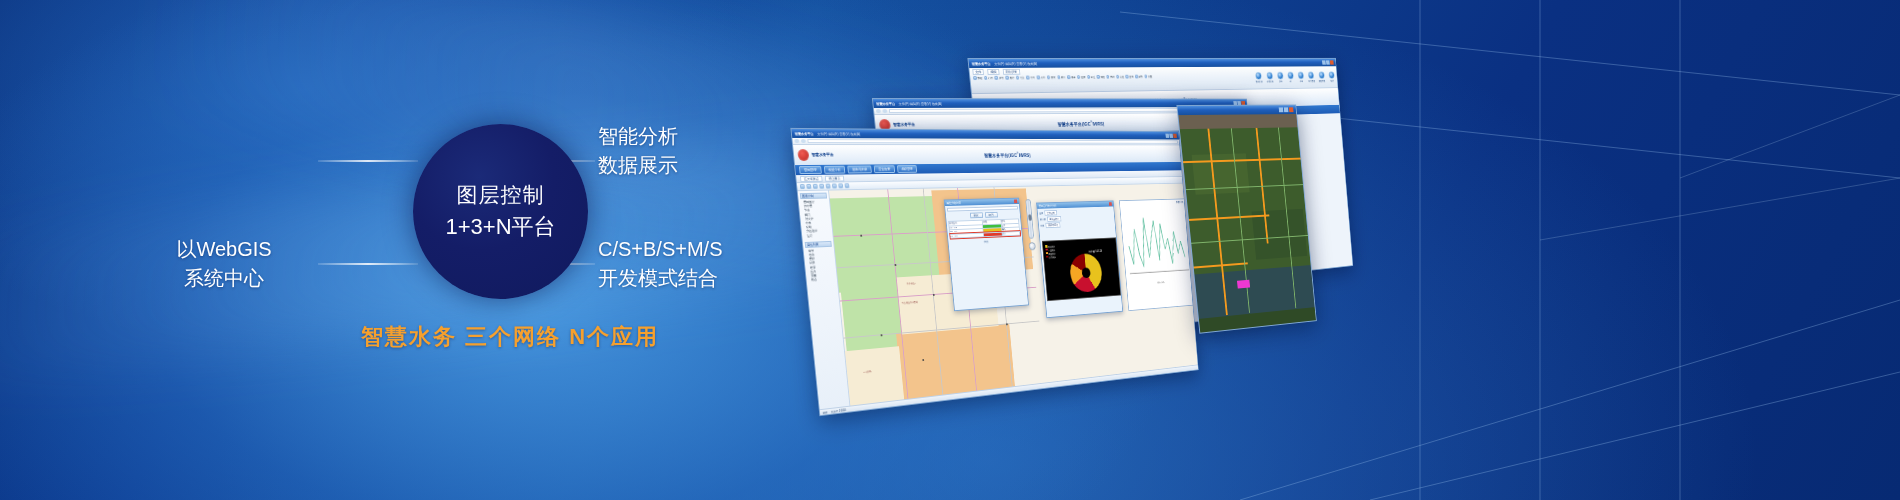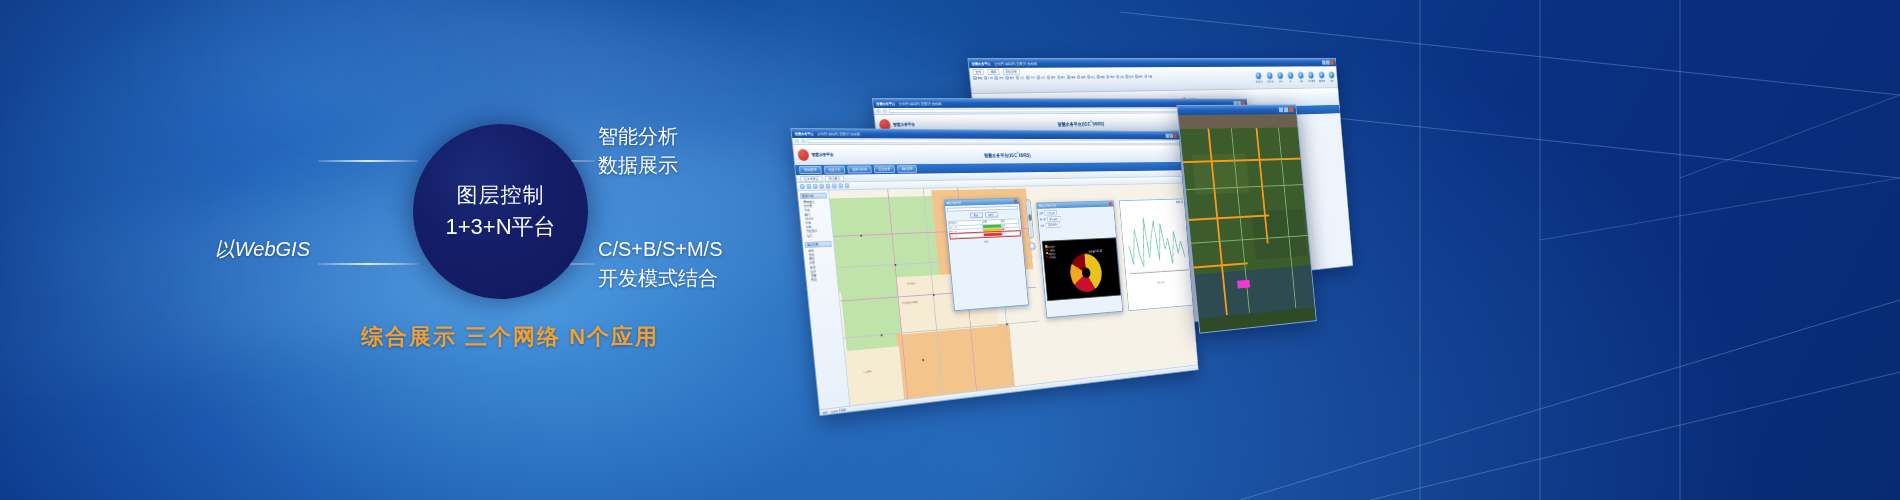--- a/index.html
+++ b/index.html
@@ -54,21 +54,21 @@
   .hub-line2{ font-size:27px; font-weight:400; letter-spacing:0.5px; line-height:1.15; }
   .hub-line2 sup{ font-size:12px; vertical-align:super; }
   .hub-line3{ font-size:22px; line-height:1.3; margin-top:1px; }
 
   .lbl{
     position:absolute; color:#ffffff; font-size:20px; line-height:1.45;
     text-shadow:0 1px 3px rgba(0,20,70,0.45); white-space:nowrap; z-index:4;
   }
 
   .lbl-tl{ left:180px; top:122px; width:130px; text-align:right; }
-  .lbl-bl{ left:170px; top:235px; width:140px; text-align:right;font-style:italic; }
+  .lbl-bl{ left:154px; top:235px; width:140px; text-align:center; }
   .lbl-tr{ left:598px; top:122px; text-align:left; }
   .lbl-br{ left:598px; top:235px; text-align:left; }
 
   .connector{
     position:absolute; height:2px; z-index:3;
     background:linear-gradient(90deg, rgba(255,255,255,0.15) 0%, rgba(255,255,255,0.85) 50%, rgba(255,255,255,0.15) 100%);
   }
   .c-tl{ left:318px; top:160px; width:100px; }
   .c-bl{ left:318px; top:263px; width:100px; }
   .c-tr{ left:495px; top:160px; width:100px; }
@@ -271,38 +271,39 @@
   <div class="info">
 
     <div class="connector c-tl"></div>
     <div class="connector c-bl"></div>
     <div class="connector c-tr"></div>
     <div class="connector c-br"></div>
 
 
     <div class="lbl lbl-bl">
       <div>以WebGIS</div>
+      <div>系统中心</div>
     </div>
 
     <div class="lbl lbl-br">
       <div>C/S+B/S+M/S</div>
       <div>开发模式结合</div>
     </div>
 
     <div class="lbl lbl-tr">
       <div>智能分析</div>
       <div>数据展示</div>
     </div>
 
     <div class="hub">
       <div class="hub-line1">图层控制</div>
       <div class="hub-line3">1+3+N平台</div>
     </div>
 
-    <div class="tagline">综合展示  三个网络  N个应用</div>
+    <div class="tagline">智慧水务  三个网络  N个应用</div>
   </div>
 
   <div class="stack">
 
     <div class="win skewA" style="left:190px; top:58px; width:470px; height:250px; z-index:1;">
       <div class="tbar">
         <span class="ttl">智慧水务平台</span>
         <span class="mnu">文件(F)  编辑(E)  查看(V)  收藏(A)</span>
         <span class="wbtn">
             <i></i>

